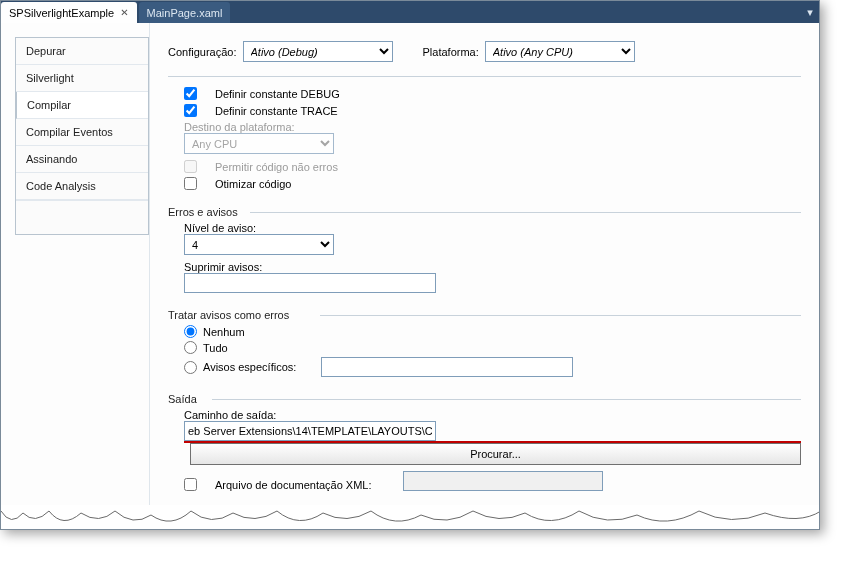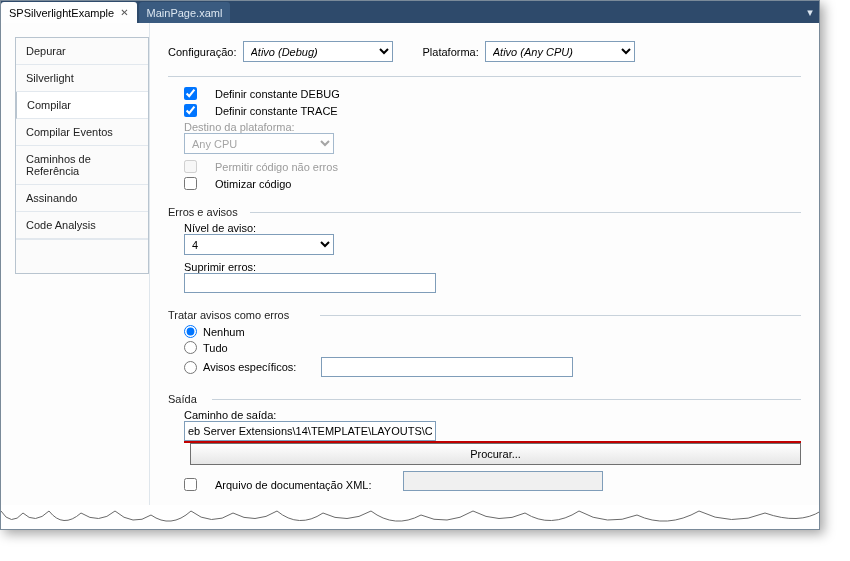--- a/index.html
+++ b/index.html
@@ -64,21 +64,20 @@
     <div class="tab-drop">▾</div>
   </div>
 
   <div class="body">
     <div class="sidewrap">
       <div class="sidenav">
         <div class="item"><span>Depurar</span></div>
         <div class="item"><span>Silverlight</span></div>
         <div class="item active"><span>Compilar</span></div>
         <div class="item"><span>Compilar Eventos</span></div>
-        <div class="item"><span>Caminhos de Referência</span></div>
         <div class="item"><span>Assinando</span></div>
         <div class="item"><span>Code Analysis</span></div>
         <div class="tail"></div>
       </div>
     </div>
 
     <div class="main">
 
       <div class="cfg">
         <div class="pair">
@@ -123,21 +122,21 @@
 
       <div class="group-title"><span>Erros e avisos</span></div>
       <div class="indent">
         <div class="row">
           <span class="lblcol">Nível de aviso:</span>
           <select class="sel-med">
             <option>4</option>
           </select>
         </div>
         <div class="row">
-          <span class="lblcol">Suprimir erros:</span>
+          <span class="lblcol">Suprimir avisos:</span>
           <input type="text" class="txt-med" style="">
         </div>
       </div>
 
       <div class="group-title gt-med"><span>Tratar avisos como erros</span></div>
       <div class="indent">
         <div class="radio">
           <input type="radio" name="tw" checked="" style="">
           <span>Nenhum</span>
         </div>

